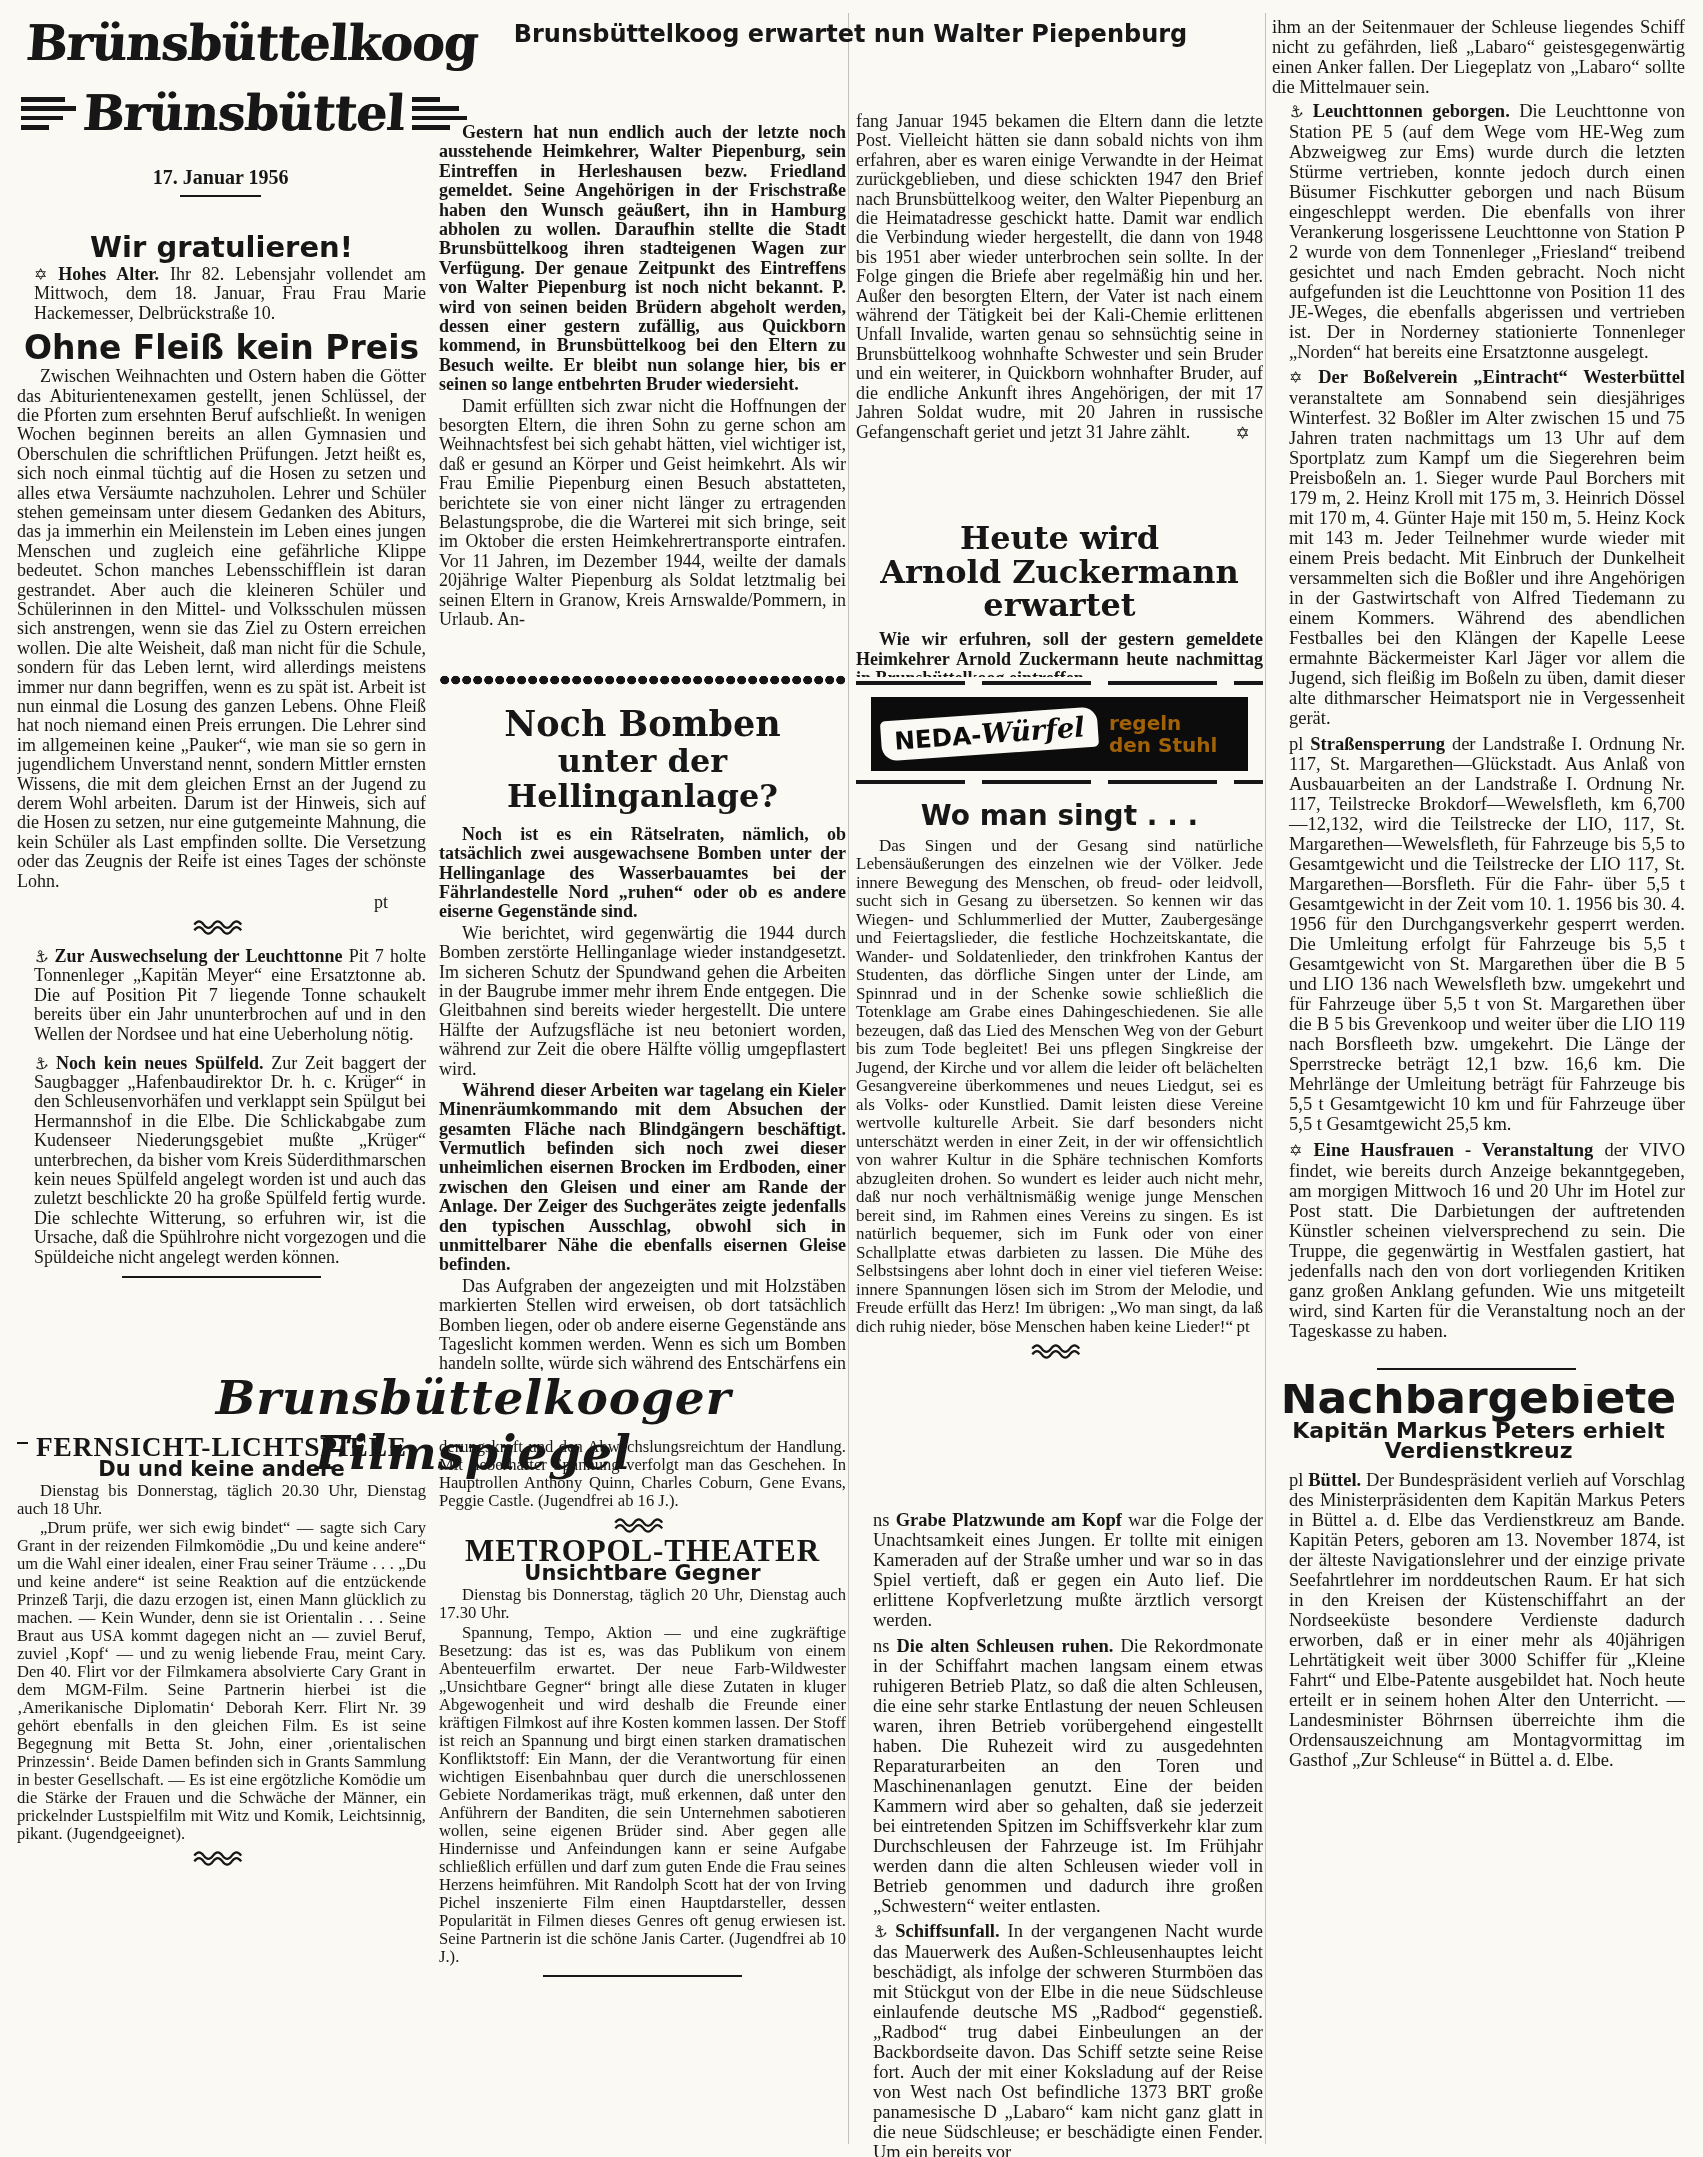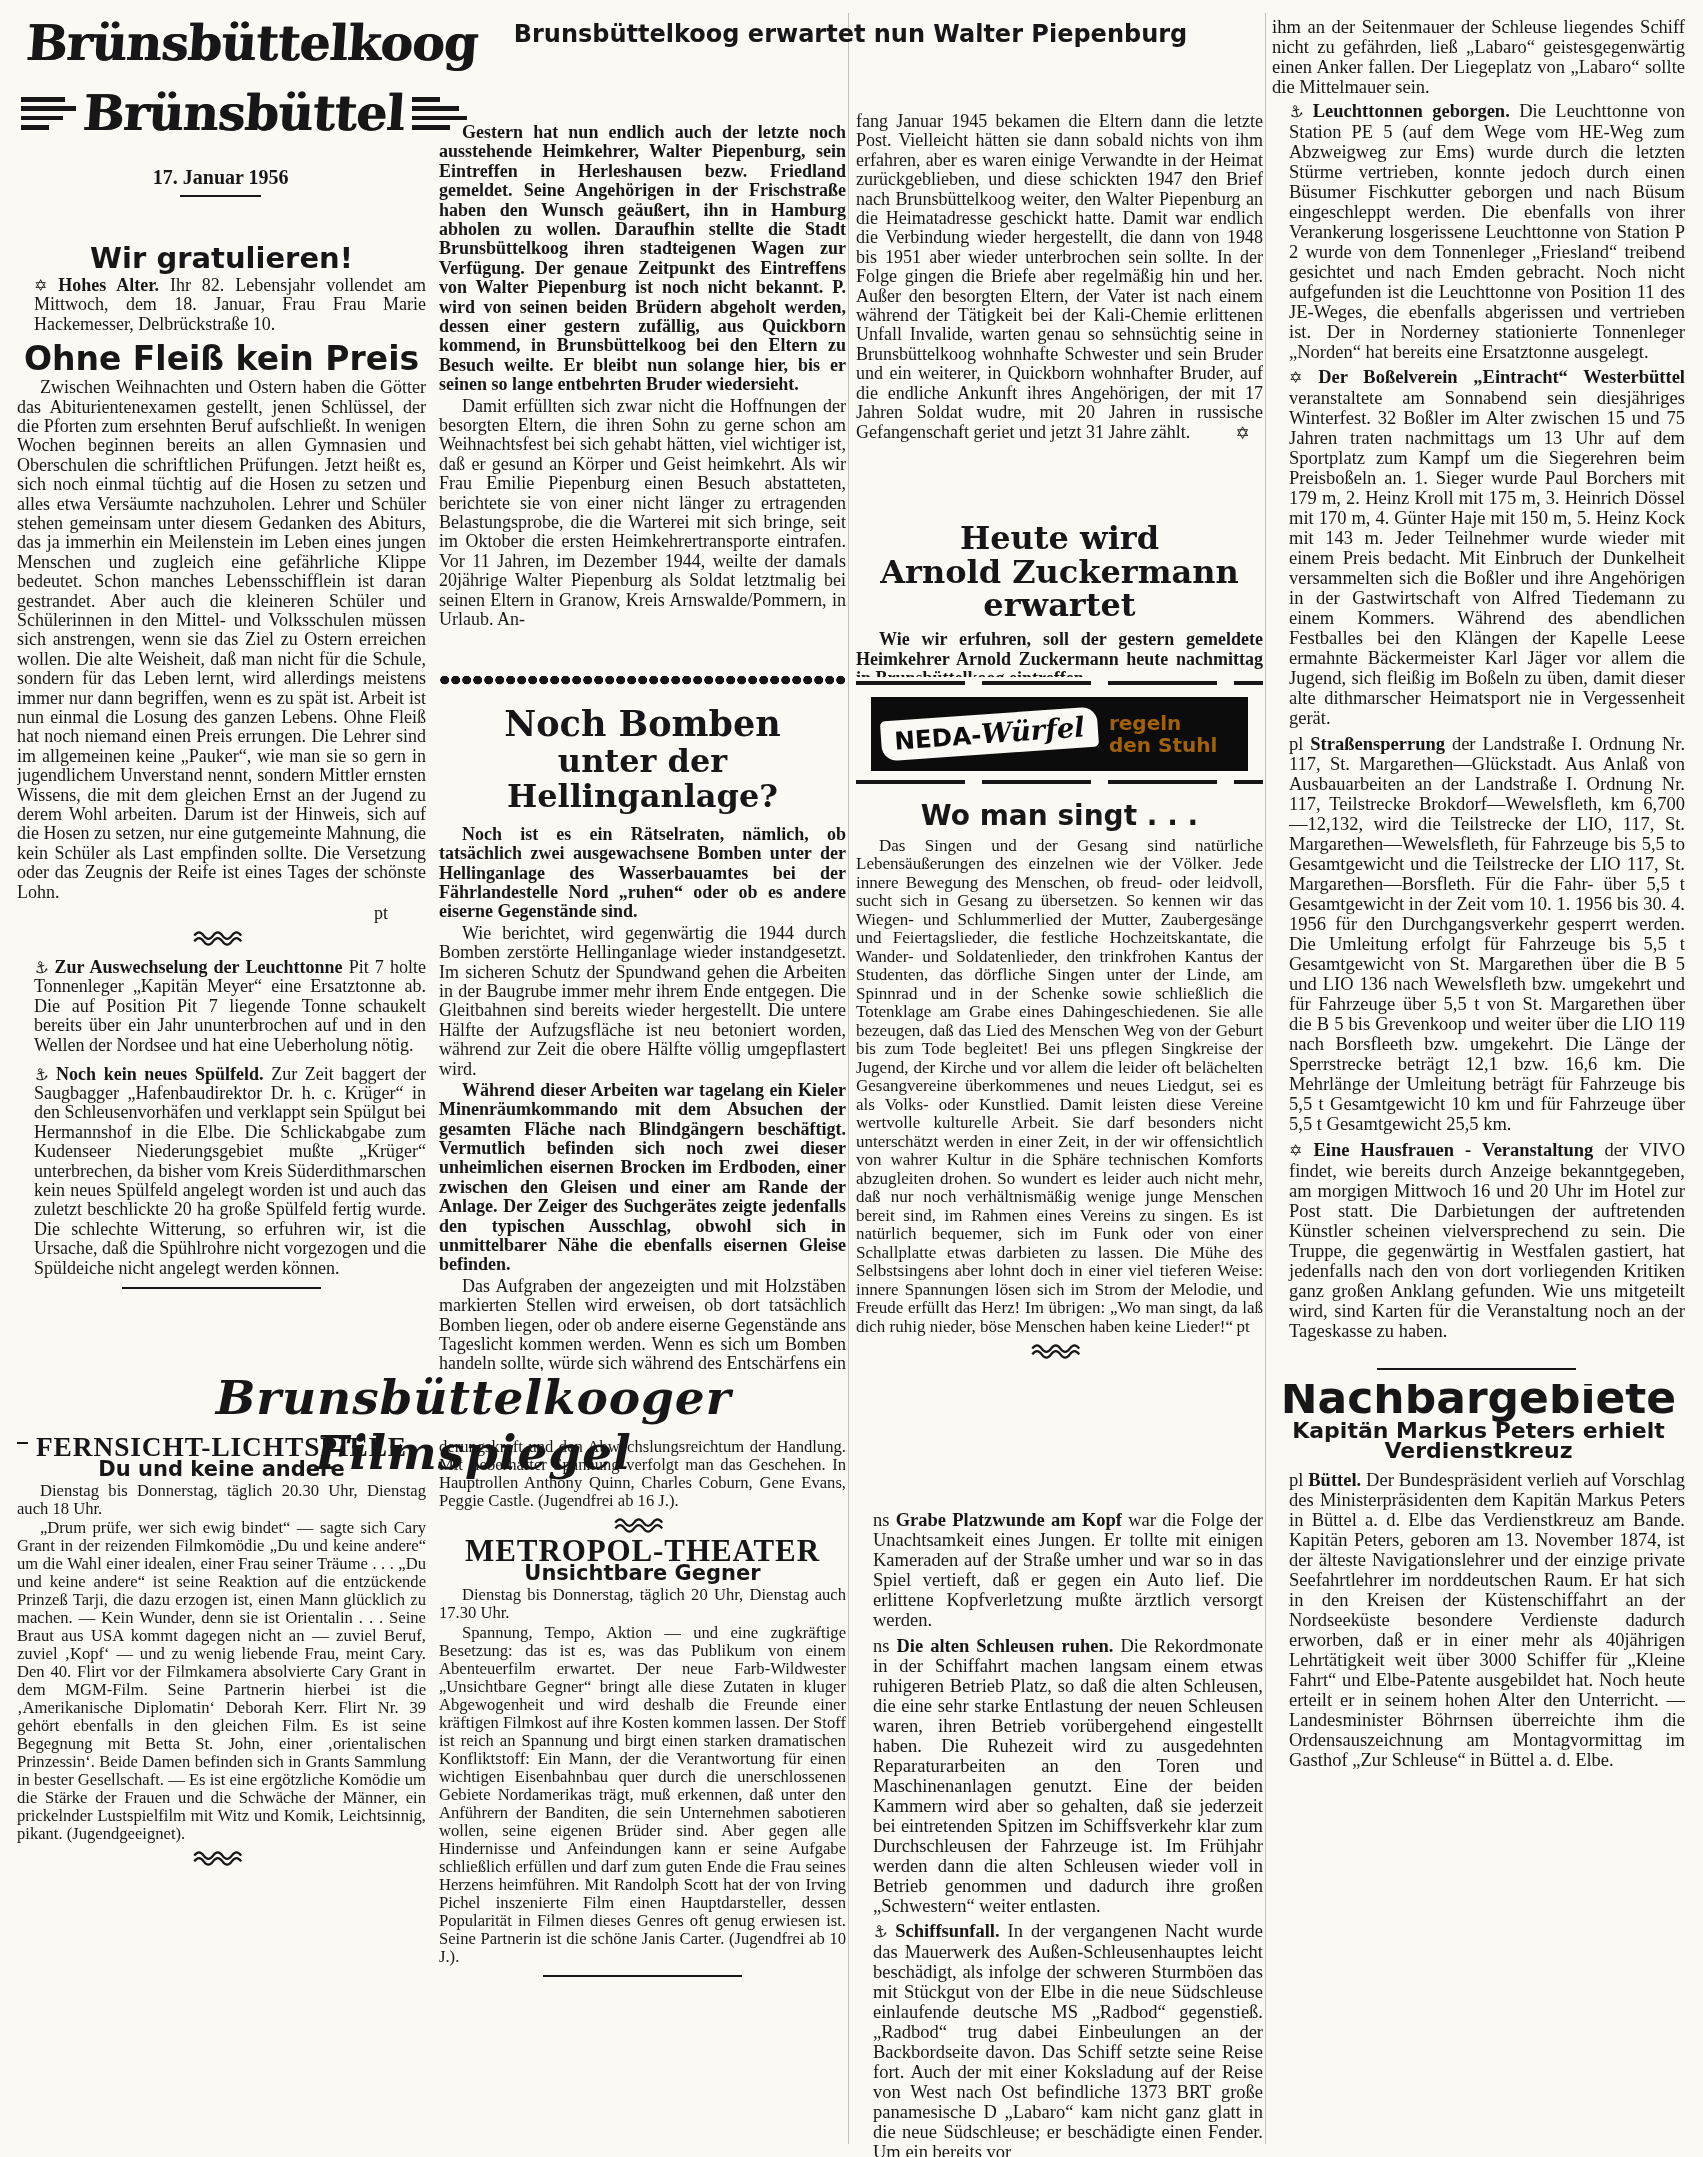--- a/index.html
+++ b/index.html
@@ -10,21 +10,21 @@
   .col p{margin:0 0 1.9px 0;text-indent:23px;}
   .col p.noind{text-indent:0;}
   .lead{font-weight:bold;}
   .prefix{font-weight:normal;}
   .boldpara{font-weight:bold;}
   .sig{text-align:right;padding-right:38px;text-indent:0 !important;}
   .sig-overlay{position:relative;height:0;}
   .sig-overlay span{position:absolute;right:13.2px;top:-20px;}
 
   
-  .h-sans{font-family:"DejaVu Sans", sans-serif;font-weight:bold;text-align:center;margin:16px;}
+  .h-sans{font-family:"DejaVu Sans", sans-serif;font-weight:bold;text-align:center;margin:5px;}
   .h-serif{font-family:"DejaVu Serif", serif;font-weight:bold;text-align:center;margin:0;}
   #main-head{position:absolute;left:435px;top:11.4px;width:831px;text-align:center;}
   #main-head .h1{font-family:"DejaVu Serif",serif;font-weight:bold;font-size:52px;line-height:1.0;letter-spacing:0.9px;}
   #main-head .h2{font-family:"DejaVu Sans",sans-serif;font-weight:bold;font-size:24px;margin-top:8.5px;}
 
   
   #masthead{position:absolute;left:13.2px;top:19px;width:415px;height:208px;}
   .blackletter{font-family:"DejaVu Serif",serif;font-weight:bold;transform:skewX(-4deg);
                letter-spacing:-0.9px;text-shadow:0.8px 0 #171717;}
   #mast-line1{font-size:49px;line-height:1.0;text-align:center;padding-left:13.2px;}

